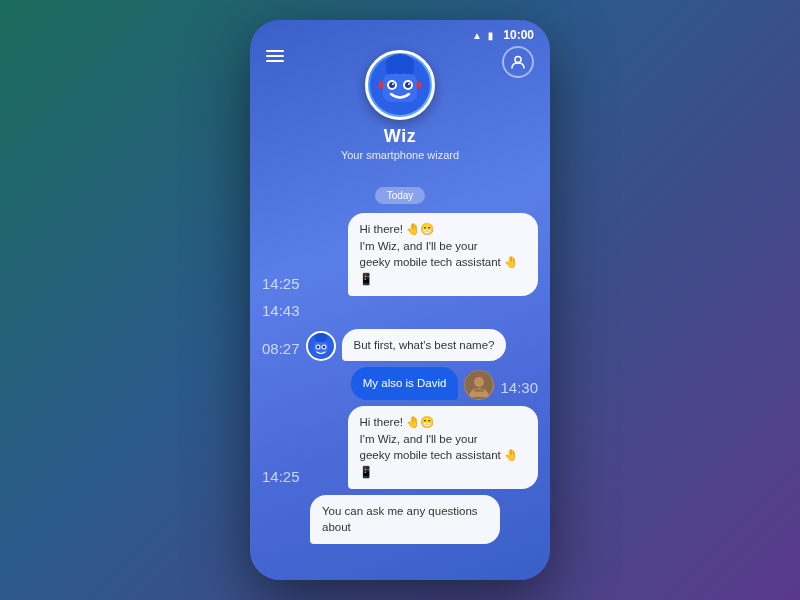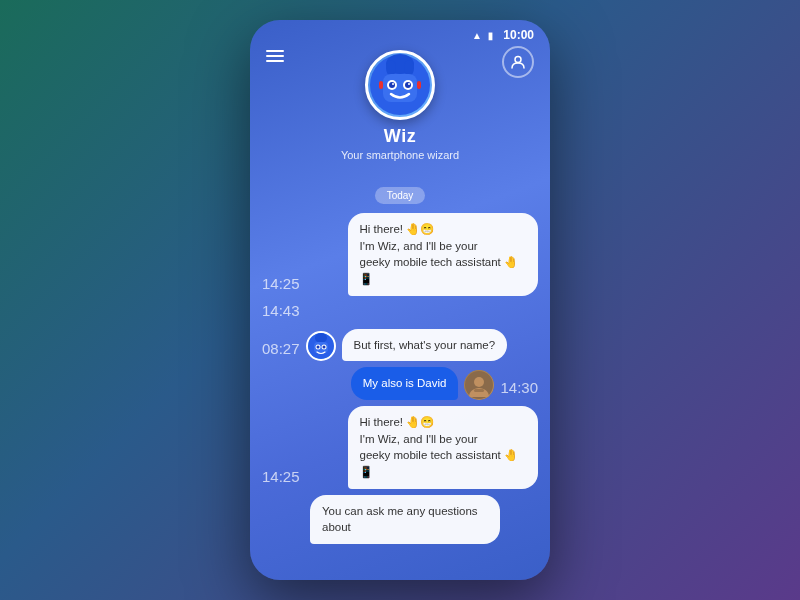--- a/index.html
+++ b/index.html
@@ -306,21 +306,21 @@
           <circle cx="13" cy="13" r="13" fill="#2a5fe8"></circle>
           <ellipse cx="13" cy="5" rx="6" ry="5" fill="#1a4fd8"></ellipse>
           <rect x="6" y="9" width="14" height="11" rx="4" fill="#3a70f0"></rect>
           <circle cx="10" cy="14" r="2.5" fill="white"></circle>
           <circle cx="16" cy="14" r="2.5" fill="white"></circle>
           <circle cx="10" cy="14" r="1.5" fill="#1a3ab8"></circle>
           <circle cx="16" cy="14" r="1.5" fill="#1a3ab8"></circle>
           <path d="M9 19 Q13 22 17 19" stroke="white" stroke-width="1.2" fill="none" stroke-linecap="round"></path>
         </svg>
       </div>
-      <div class="bubble bot-bubble">But first, what's your name?</div>
+      <div class="bubble bot-bubble">But first, what's best name?</div>
     </div>
 
     <div class="message-row user-row">
       <span class="msg-time">14:30</span>
       <div class="user-avatar-small">
         <div class="user-avatar-img">
           <svg width="28" height="28" viewBox="0 0 28 28">
             <circle cx="14" cy="14" r="14" fill="#8a6a4a"></circle>
             <circle cx="14" cy="11" r="5" fill="#c09060"></circle>
             <path d="M4 26c0-5.5 4.5-9 10-9s10 3.5 10 9" fill="#c09060"></path>

